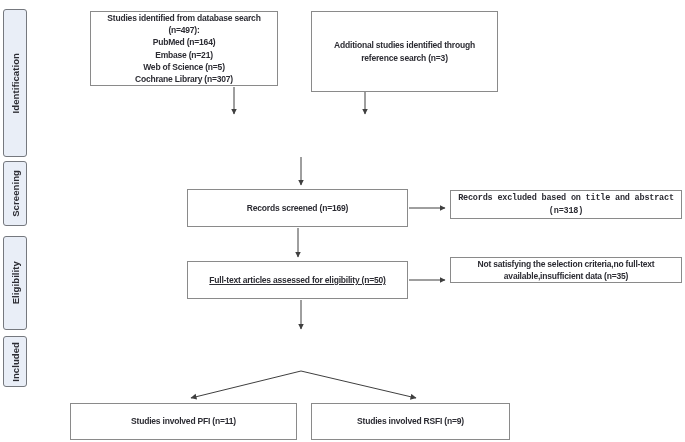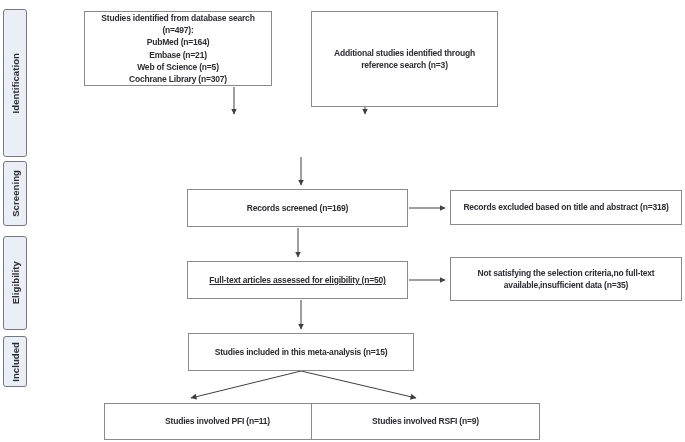--- a/index.html
+++ b/index.html
@@ -85,30 +85,29 @@
   <div class="stage" style="top:161px; height:65px;">
     <span>Screening</span>
   </div>
   <div class="stage" style="top:236px; height:94px;">
     <span>Eligibility</span>
   </div>
   <div class="stage" style="top:336px; height:51px;">
     <span>Included</span>
   </div>
 
-  <div class="fbox" style="left:84px;  top:11px;  width:188px; height:75px;">Studies identified from database search
+  <div class="fbox" style="left:90px;  top:11px;  width:188px; height:75px;">Studies identified from database search
 (n=497):
 PubMed (n=164)
 Embase (n=21)
 Web of Science (n=5)
 Cochrane Library (n=307)</div>
-  <div class="fbox" style="left:311px; top:11px;  width:187px; height:96px;">Additional studies identified through
+  <div class="fbox" style="left:311px; top:11px;  width:187px; height:81px;">Additional studies identified through
 reference search (n=3)</div>
   <div class="fbox" style="left:187px; top:189px; width:221px; height:38px;">Records screened (n=169)</div>
-  <div class="fbox" style="left:450px; top:190px; width:232px; height:35px;">Records excluded based on title and abstract (n=318)</div>
+  <div class="fbox" style="left:450px; top:190px; width:232px; height:29px;font-family:Liberation Mono, monospace;">Records excluded based on title and abstract (n=318)</div>
   <div class="fbox" style="left:187px; top:261px; width:221px; height:38px;text-decoration:underline;">Full-text articles assessed for eligibility (n=50)</div>
-  <div class="fbox" style="left:450px; top:257px; width:232px; height:44px;">Not satisfying the selection criteria,no full-text
+  <div class="fbox" style="left:450px; top:257px; width:232px; height:26px;">Not satisfying the selection criteria,no full-text
 available,insufficient data (n=35)</div>
-  <div class="fbox" style="left:188px; top:333px; width:226px; height:38px;">Studies included in this meta-analysis (n=15)</div>
-  <div class="fbox" style="left:70px;  top:403px; width:227px; height:37px;margin-left:34px;">Studies involved PFI (n=11)</div>
-  <div class="fbox" style="left:311px; top:403px; width:229px; height:37px;">Studies involved RSFI (n=9)</div>
+  <div class="fbox" style="left:70px;  top:403px; width:227px; height:37px;">Studies involved PFI (n=11)</div>
+  <div class="fbox" style="left:311px; top:403px; width:199px; height:37px;">Studies involved RSFI (n=9)</div>
 
 </div>
 
 </body></html>

